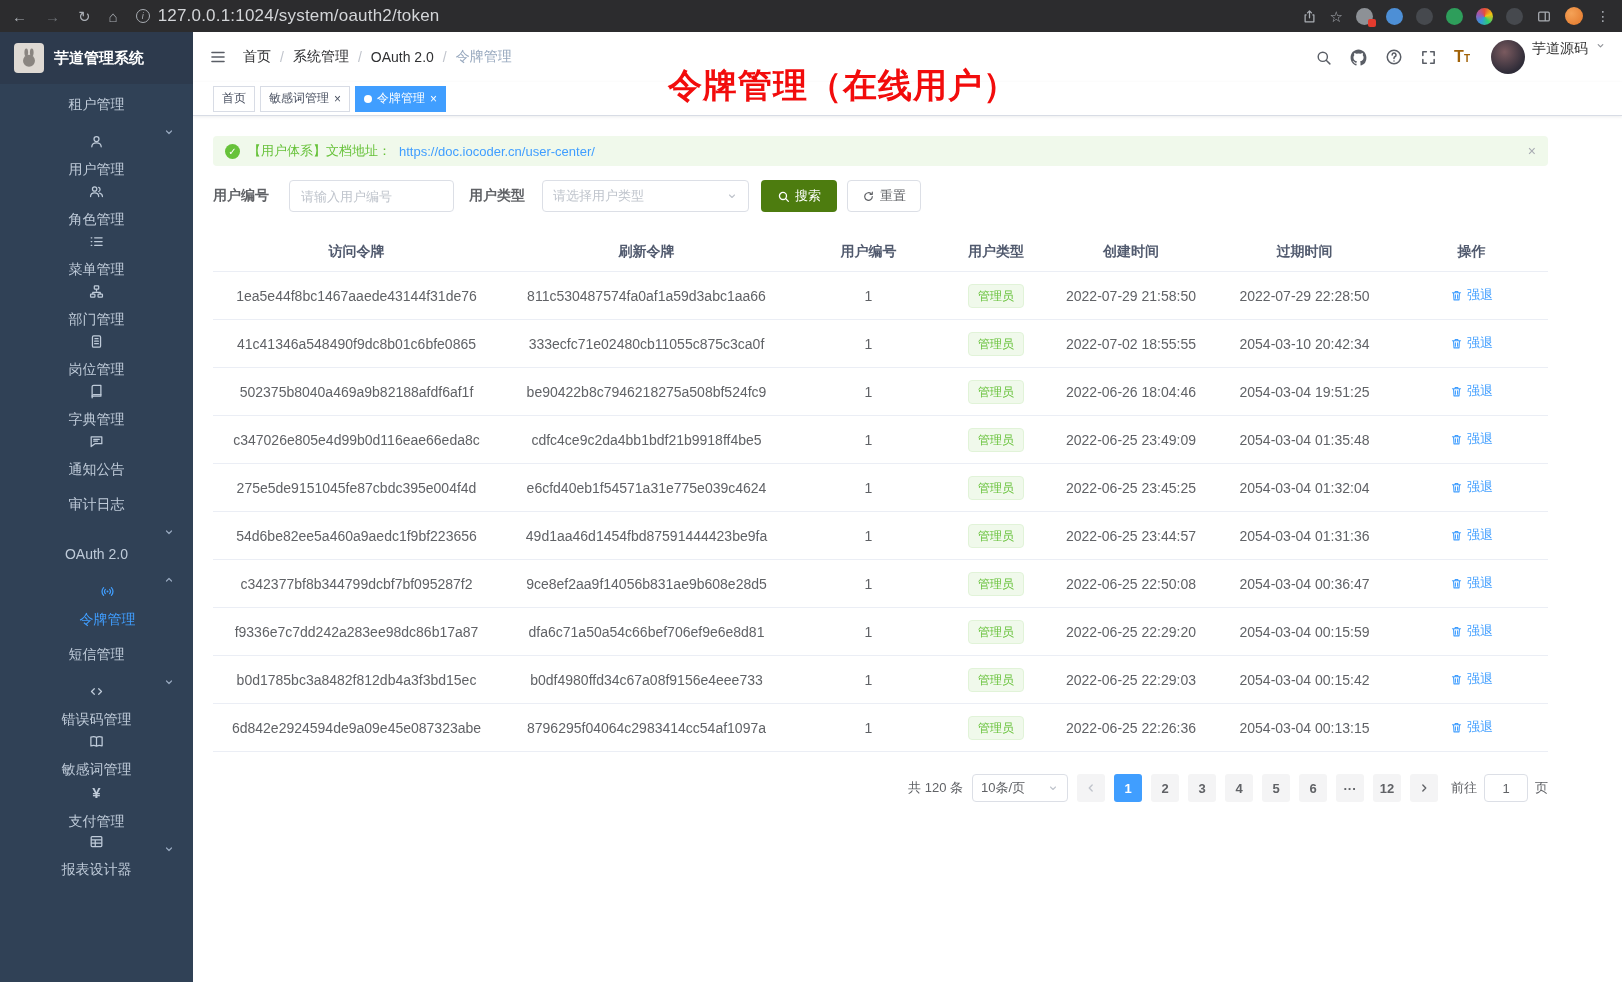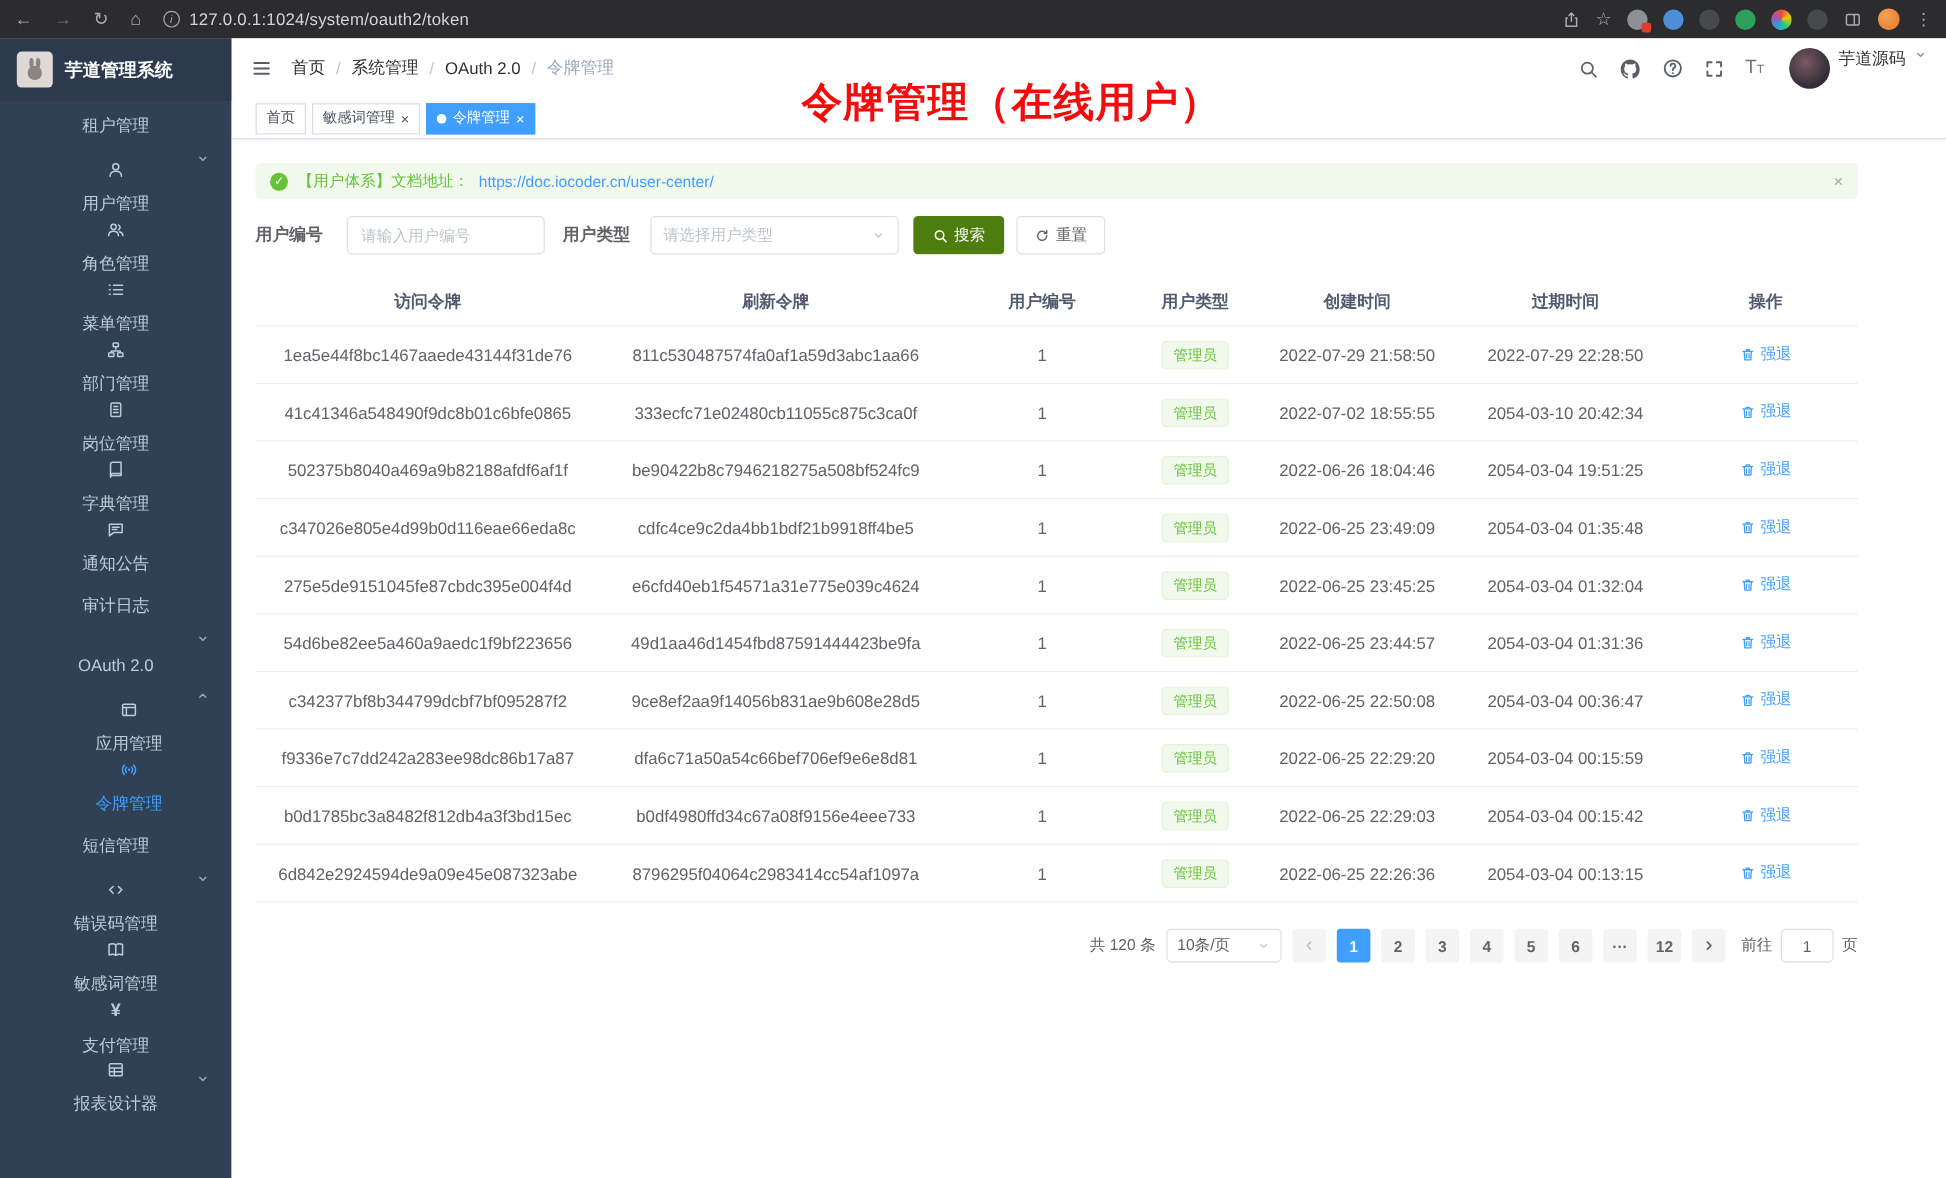--- a/index.html
+++ b/index.html
@@ -7,21 +7,21 @@
   body { font-family:"Liberation Sans","DejaVu Sans",sans-serif; background:#fff; }
   .screen { position:relative; width:1622px; height:982px; background:#fff; }
 
   
   .browser-bar { height:32px; background:#2c2c2e; display:flex; align-items:center; padding:0 12px; color:#a9adb3; }
   .bnav { display:flex; align-items:center; gap:18px; font-size:15px; }
   .bnav .dim { color:#6c6f74; }
   .bicon { cursor:pointer; line-height:1; }
   .url-bar { flex:1; display:flex; align-items:center; gap:8px; margin-left:18px; cursor:text; }
   .info-circle { width:14px; height:14px; border:1.4px solid #a9adb3; border-radius:50%; font-size:9px; display:flex; align-items:center; justify-content:center; color:#a9adb3; font-style:italic; }
-  .url-text { font-size:14px; color:#d3d5d8; letter-spacing:.2px; }
+  .url-text { font-size:17px; color:#d3d5d8; letter-spacing:.2px; }
   .browser-right { display:flex; align-items:center; gap:13px; }
   .ext-dot { width:17px; height:17px; border-radius:50%; position:relative; cursor:pointer; }
   .ext-gray { background:#8d9196; }
   .ext-blue { background:#4d8fd6; }
   .ext-dark { background:#46494e; }
   .ext-green { background:#2e9e5b; }
   .ext-rainbow { background:conic-gradient(#e74c3c,#f1c40f,#2ecc71,#3498db,#9b59b6,#e74c3c); }
   .badge-red { position:absolute; right:-3px; bottom:-2px; width:8px; height:8px; background:#e33b2e; border-radius:2px; }
   .star { font-size:15px; }
   .dots { font-size:14px; }
@@ -45,21 +45,21 @@
   
   .main { flex:1; display:flex; flex-direction:column; background:#fff; min-width:0; }
   .navbar { height:50px; display:flex; align-items:center; padding:0 16px; flex-shrink:0; }
   .hamburger { color:#5a5e66; cursor:pointer; display:flex; align-items:center; }
   .breadcrumb { display:flex; align-items:center; gap:9px; margin-left:16px; font-size:14px; color:#303133; }
   .breadcrumb .crumb { cursor:pointer; }
   .breadcrumb .sep { color:#c0c4cc; }
   .breadcrumb .current { color:#97a8be; cursor:default; }
   .navbar-right { margin-left:auto; display:flex; align-items:center; gap:17px; color:#5a5e66; }
   .nav-ic { cursor:pointer; display:flex; align-items:center; }
-  .font-size-ic { font-weight:400; cursor:pointer; color:#737373; }
+  .font-size-ic { font-weight:700; cursor:pointer; color:#a16207; }
   .font-size-ic .small-t { font-size:10px; }
   .user-drop { display:flex; align-items:flex-start; gap:7px; cursor:pointer; margin-left:4px; }
   .user-avatar { width:34px; height:34px; border-radius:50%; background:radial-gradient(circle at 40% 35%, #7a5a5f, #2f2c38 70%); }
   .user-name { font-size:14px; color:#333; }
   .caret-down { color:#909399; }
 
   
   .tags-bar { height:34px; border-bottom:1px solid #d8dce5; box-shadow:0 1px 3px rgba(0,21,41,.08); display:flex; align-items:center; gap:5px; padding:0 20px; flex-shrink:0; }
   .tag-tab { height:26px; display:inline-flex; align-items:center; gap:5px; padding:0 8px; border:1px solid #d8dce5; background:#fff; color:#495060; font-size:12px; cursor:pointer; }
   .tag-tab .tab-close { font-size:12px; color:inherit; cursor:pointer; }
@@ -264,27 +264,20 @@
               <path d="M12 3.5c4.97 0 9 3.2 9 7.2s-4.03 7.2-9 7.2c-1.1 0-2.16-.15-3.13-.44L4.5 19.5l1.2-3.1C4 15.1 3 13.1 3 10.7c0-4 4.03-7.2 9-7.2z"></path>
             </svg>
           <span>OAuth 2.0</span>
           <span class="arrow">
               <svg width="12" height="12" viewBox="0 0 24 24" fill="none" stroke="currentColor" stroke-width="2.4" stroke-linecap="round" stroke-linejoin="round">
                 <path d="M7 14l5-5 5 5"></path>
               </svg>
             </span>
         </div>
 
-        <div class="menu-item sub">
-          <svg width="15" height="15" viewBox="0 0 24 24" fill="none" stroke="currentColor" stroke-width="2" stroke-linejoin="round">
-              <rect x="3.5" y="4.5" width="17" height="15" rx="2"></rect>
-              <path d="M3.5 9h17M8.5 9v10.5"></path>
-            </svg>
-          <span>应用管理</span>
-        </div>
 
         <div class="menu-item sub active">
           <svg width="15" height="15" viewBox="0 0 24 24" fill="none" stroke="currentColor" stroke-width="2" stroke-linecap="round">
               <circle cx="12" cy="12" r="1.6" fill="currentColor" stroke="none"></circle>
               <path d="M8.6 15.4a4.8 4.8 0 0 1 0-6.8M15.4 8.6a4.8 4.8 0 0 1 0 6.8M5.8 18.2a8.8 8.8 0 0 1 0-12.4M18.2 5.8a8.8 8.8 0 0 1 0 12.4"></path>
             </svg>
           <span>令牌管理</span>
         </div>
 
         <div class="menu-item">

